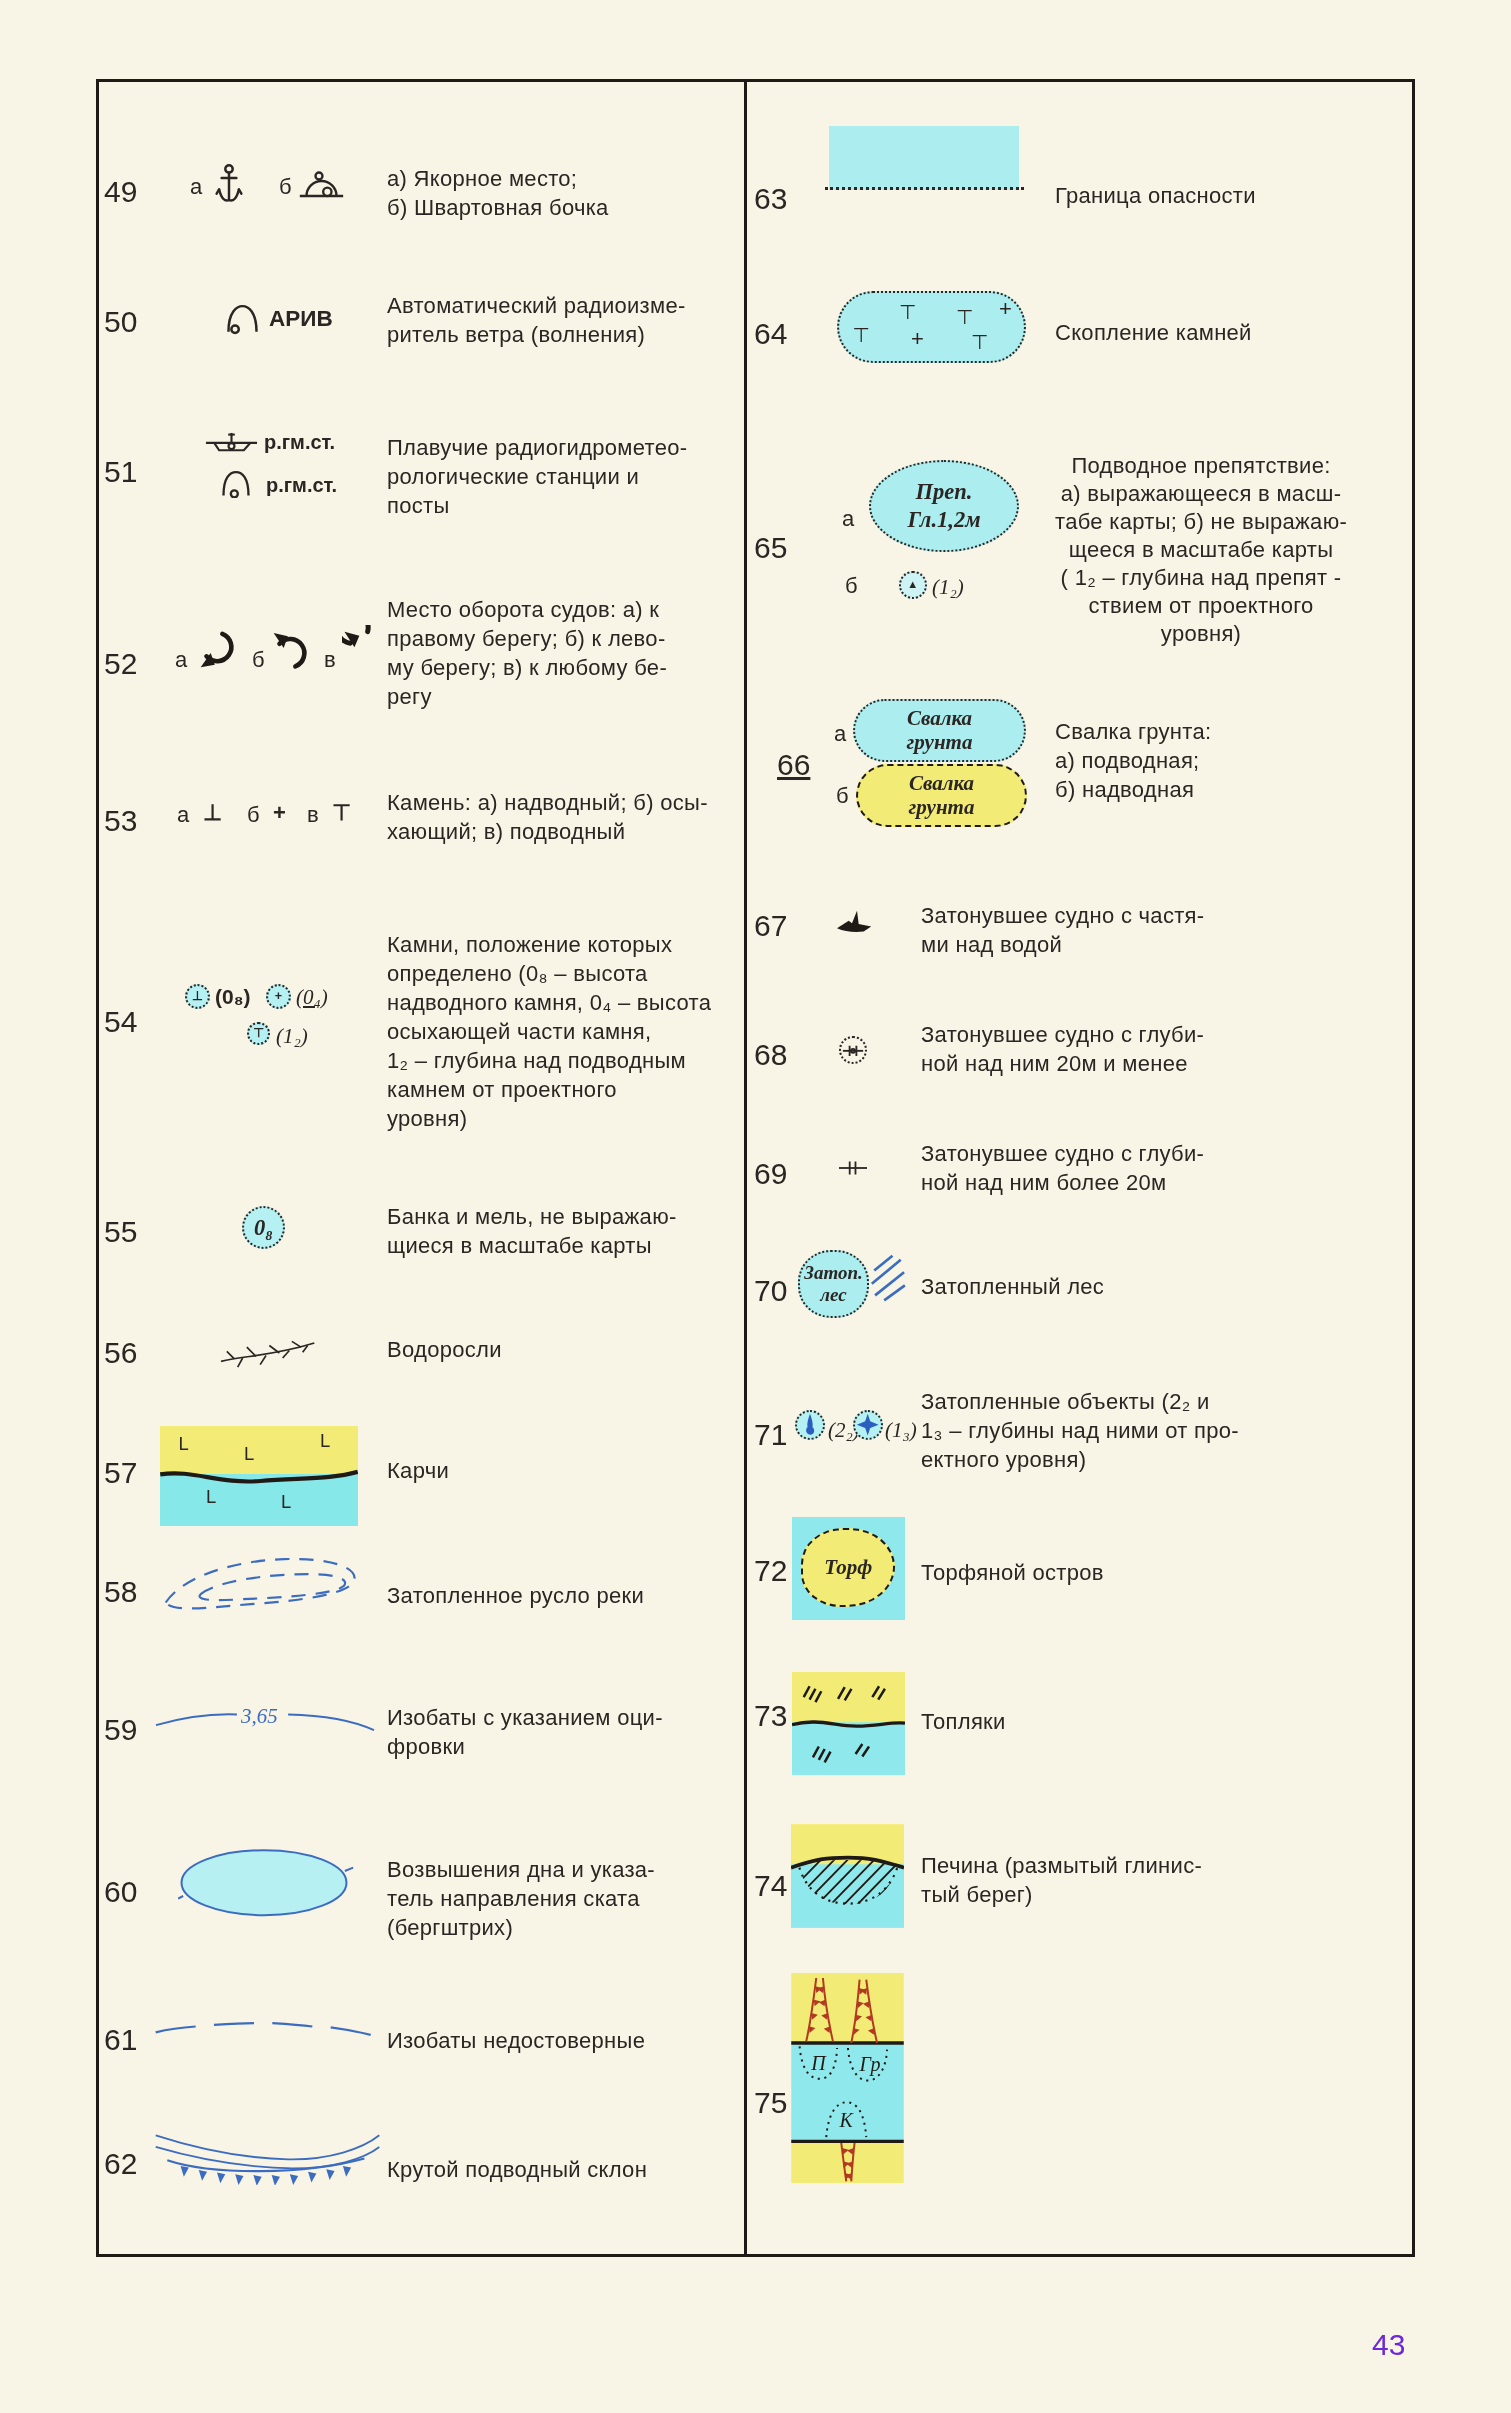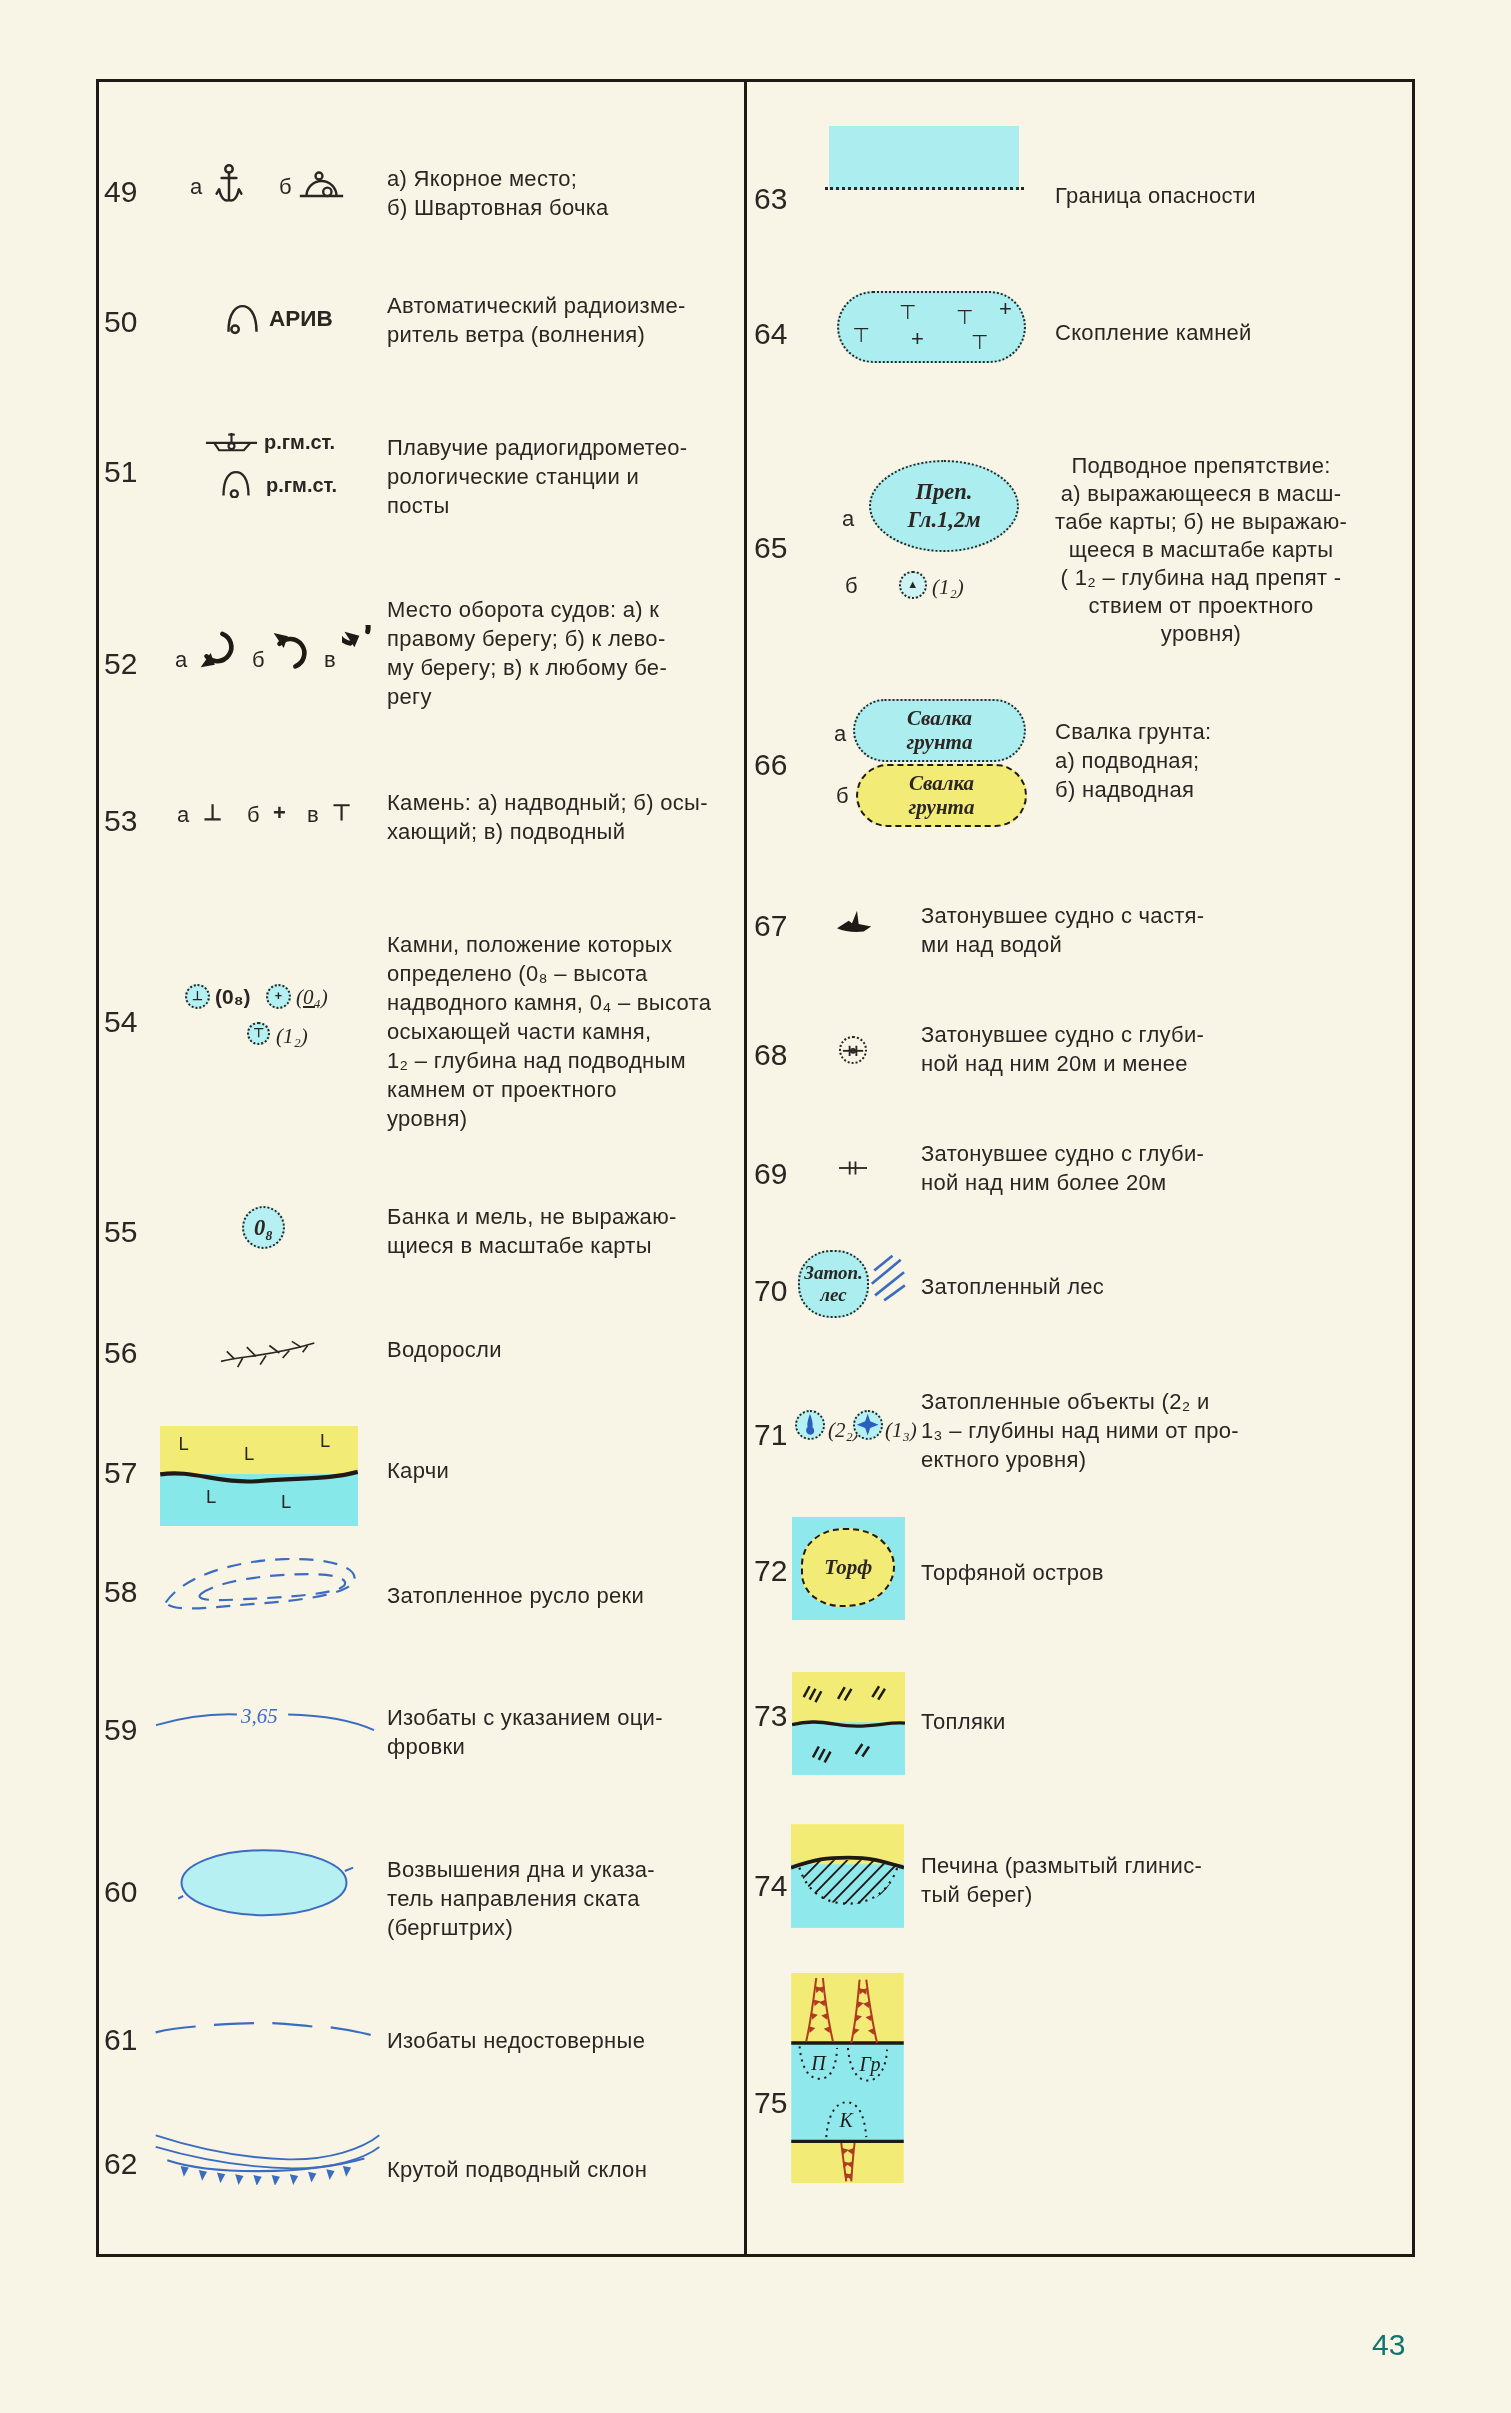--- a/index.html
+++ b/index.html
@@ -13,21 +13,21 @@
   .dotcirc{position:absolute;border:2.5px dotted #2b2623;border-radius:50%;background:#b5f0f2;display:flex;align-items:center;justify-content:center;box-sizing:border-box;}
   .glyph{font-size:12.5px;font-weight:bold;line-height:1;}
   .lab{position:absolute;font-size:21px;white-space:nowrap;}
   .bold{font-weight:bold;}
   .ital{font-family:"Liberation Serif",serif;font-style:italic;}
   .blue{color:#3c6cc0;}
   .ul{text-decoration:underline;}
   .blob{position:absolute;box-sizing:border-box;display:flex;flex-direction:column;align-items:center;justify-content:center;text-align:center;}
   .cyanfill{background:#aceef0;}
   .swatch{position:absolute;overflow:hidden;}
-  .pagenum{position:absolute;font-size:30px;color:#0f766e;}
+  .pagenum{position:absolute;font-size:30px;color:#6d28d9;}
   svg{display:block;}
 </style>
 </head>
 <body>
 
 <div class="page">
   <div class="frame"></div>
   <div class="divider"></div>
 
   <div class="num" style="left:104px;top:175px;">49</div>
@@ -287,21 +287,21 @@
   </div>
   <span class="lab ital" style="left:932px;top:575px;">(1₂)</span>
   <div class="desc" style="left:1055px;top:452px;line-height:28px;text-align:center;">Подводное препятствие:
 а) выражающееся в масш-
 табе карты; б) не выражаю-
 щееся в масштабе карты
 ( 1₂ – глубина над препят -
 ствием от проектного
 уровня)</div>
 
-  <div class="num" style="left:754px;top:748px;">66</div>
+  <div class="num" style="left:777px;top:748px;text-decoration:underline;">66</div>
   <span class="mk" style="left:834px;top:721px;">а</span>
   <div class="blob cyanfill" style="left:853px;top:699px;width:173px;height:63px;border:2.5px dotted #2b2623;border-radius:32px;">
     <span class="ital" style="font-size:21px;line-height:23.4px;font-weight:bold;">Свалка</span>
     <span class="ital" style="font-size:21px;line-height:23.4px;font-weight:bold;">грунта</span>
   </div>
   <span class="mk" style="left:836px;top:783px;">б</span>
   <div class="blob" style="left:856px;top:764px;width:171px;height:63px;background:#f2ec77;border:2.9px dashed #1f1a15;border-radius:32px;">
     <span class="ital" style="font-size:21px;line-height:23.4px;font-weight:bold;">Свалка</span>
     <span class="ital" style="font-size:21px;line-height:23.4px;font-weight:bold;">грунта</span>
   </div>

